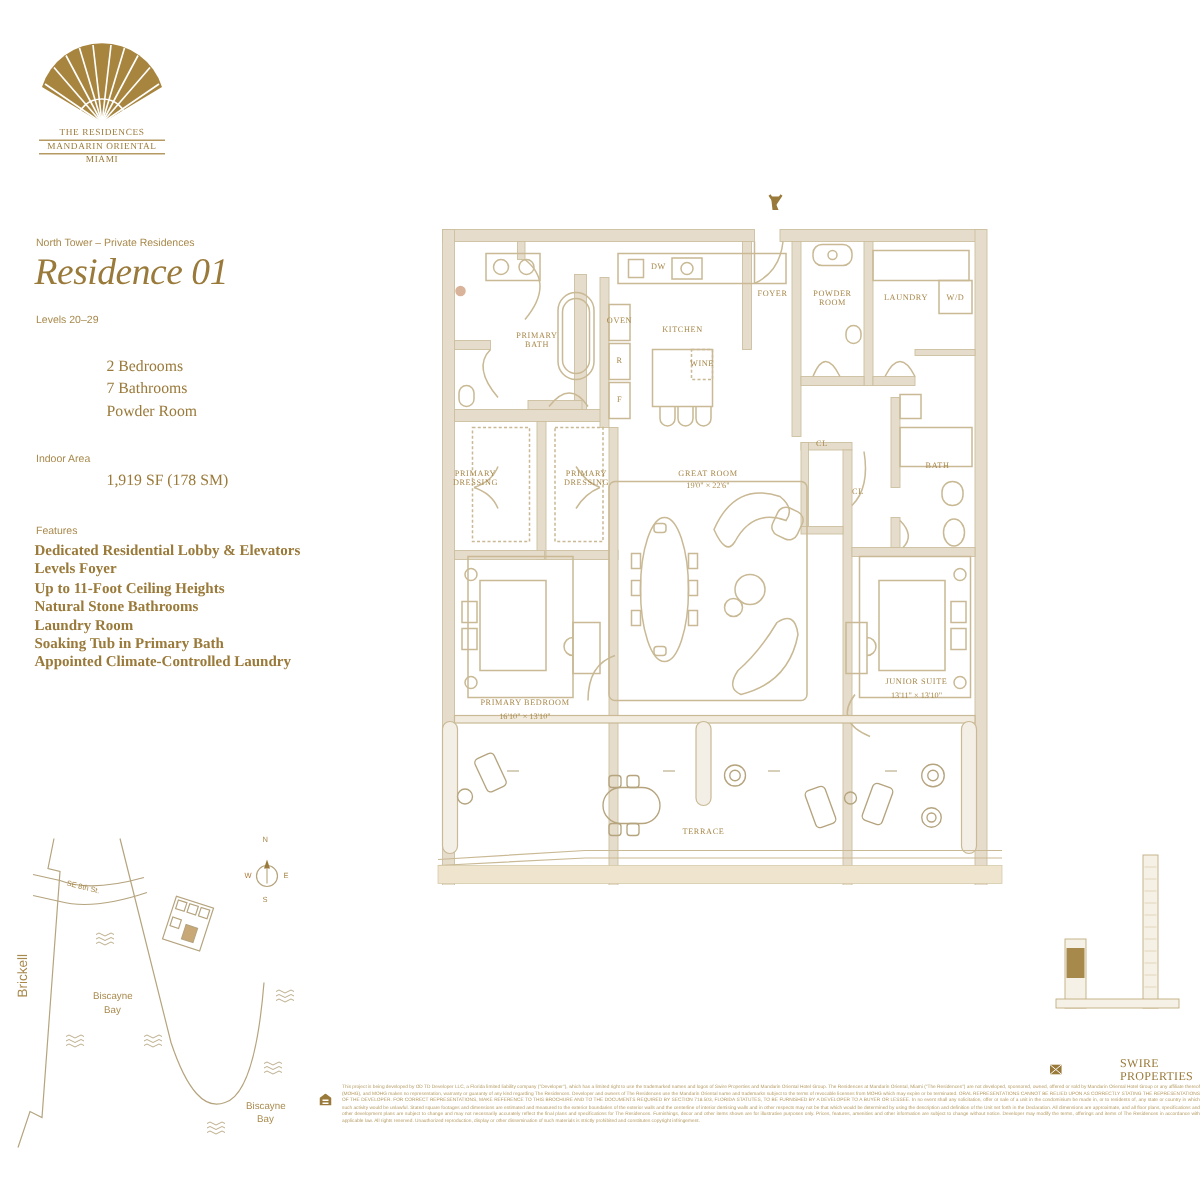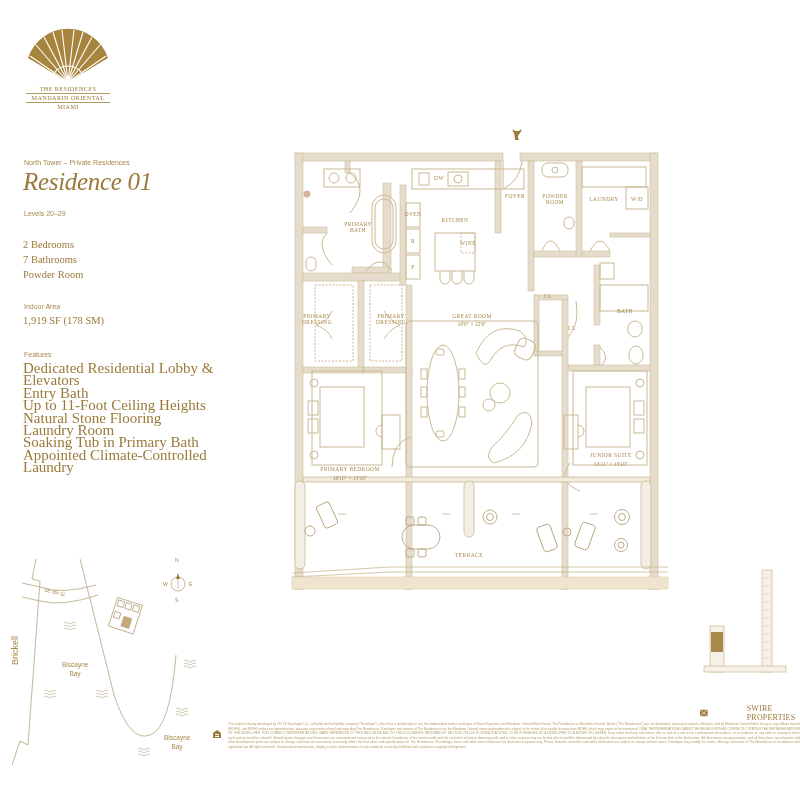--- a/index.html
+++ b/index.html
@@ -4,22 +4,22 @@
 <style>
   html,body{margin:0;padding:0;background:#fff;}
   body{width:800px;height:800px;position:relative;overflow:hidden;font-family:"Liberation Serif","DejaVu Serif",serif;color:#9a7a3a;}
   .abs{position:absolute;}
   .sans{font-family:"Liberation Sans","DejaVu Sans",sans-serif;}
   .serif{font-family:"Liberation Serif","DejaVu Serif",serif;}
   .logo-text{left:22px;width:92px;text-align:center;font-size:6.2px;letter-spacing:0.4px;color:#9a7a3a;line-height:8px;}
   .subtitle{left:24px;top:159px;font-size:7px;color:#a8894c;}
   .title{left:23px;top:168px;font-size:25px;color:#9a7a3a;letter-spacing:-0.3px;font-style:italic;}
   .small-label{font-size:7px;color:#a8894c;}
-  .spec{font-size:10.5px;color:#9a7a3a;line-height:12.5px;}
-  .feat{font-size:15px;color:#9a7a3a;line-height:12.4px;}
+  .spec{font-size:10.5px;color:#9a7a3a;line-height:12.5px;margin-left:48px;}
+  .feat{font-size:10px;color:#9a7a3a;line-height:12.4px;font-weight:bold;}
   .room{font-size:5.5px;letter-spacing:0.4px;color:#a8894c;text-align:center;}
   .dim{font-size:5.5px;color:#a8894c;text-align:center;}
   .legal{left:228px;top:722px;width:572px;font-size:3.2px;line-height:4.6px;color:#b59a62;text-align:justify;}
   .map-label{font-size:8px;color:#a8894c;}
 </style>
 </head>
 <body>
 
 <div class="abs" style="left:22px;top:28px;width:92px;height:82px;">
   <svg width="92" height="56" viewBox="0 0 92 56" style="position:absolute;left:0;top:0;">
@@ -54,23 +54,23 @@
 <div class="abs spec serif" style="left:23px;top:239px;">2 Bedrooms</div>
 <div class="abs spec serif" style="left:23px;top:254px;">7 Bathrooms</div>
 <div class="abs spec serif" style="left:23px;top:269px;">Powder Room</div>
 
 <div class="abs small-label sans" style="left:24px;top:303px;">Indoor Area</div>
 <div class="abs spec serif" style="left:23px;top:315px;">1,919 SF (178 SM)</div>
 
 <div class="abs small-label sans" style="left:24px;top:351px;">Features</div>
 <div class="abs" style="left:23px;top:362px;width:200px;">
   <div class="feat serif">Dedicated Residential Lobby &amp; Elevators</div>
-  <div class="feat serif">Entry Bath</div>
+  <div class="feat serif">Levels Foyer</div>
   <div class="feat serif">Up to 11-Foot Ceiling Heights</div>
-  <div class="feat serif">Natural Stone Flooring</div>
+  <div class="feat serif">Natural Stone Bathrooms</div>
   <div class="feat serif">Laundry Room</div>
   <div class="feat serif">Soaking Tub in Primary Bath</div>
   <div class="feat serif">Appointed Climate-Controlled Laundry</div>
 </div>
 
 <div class="abs" style="left:280px;top:125px;width:400px;height:465px;">
   <svg width="400" height="465" viewBox="0 0 400 465" style="position:absolute;left:0;top:0;">
 
     <path d="M234 6 L240 6 L237 10 L239 15 L235 15 Z" fill="#9a7a3a"></path>
     <path d="M233 5 L237 11 L241 5" fill="none" stroke="#9a7a3a" stroke-width="1.6"></path>

